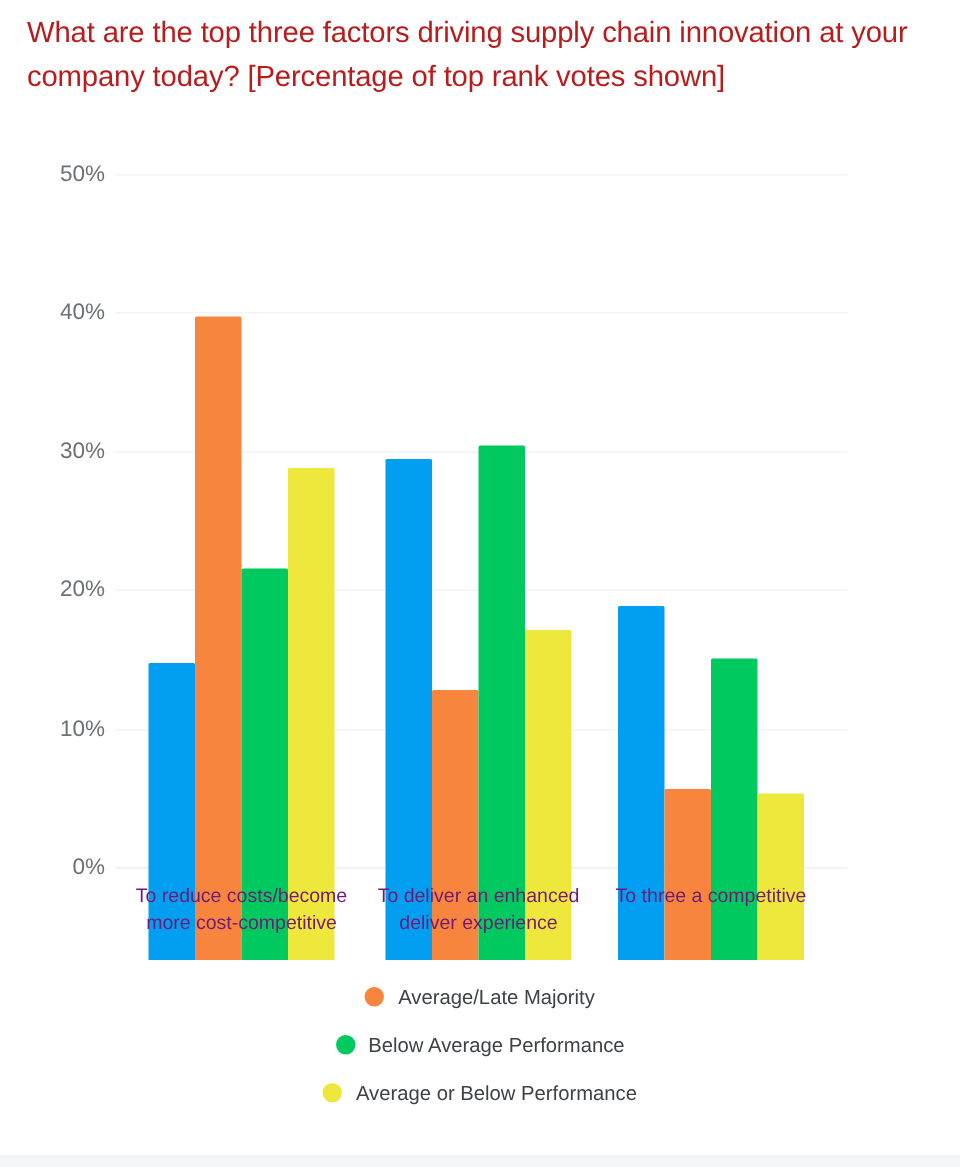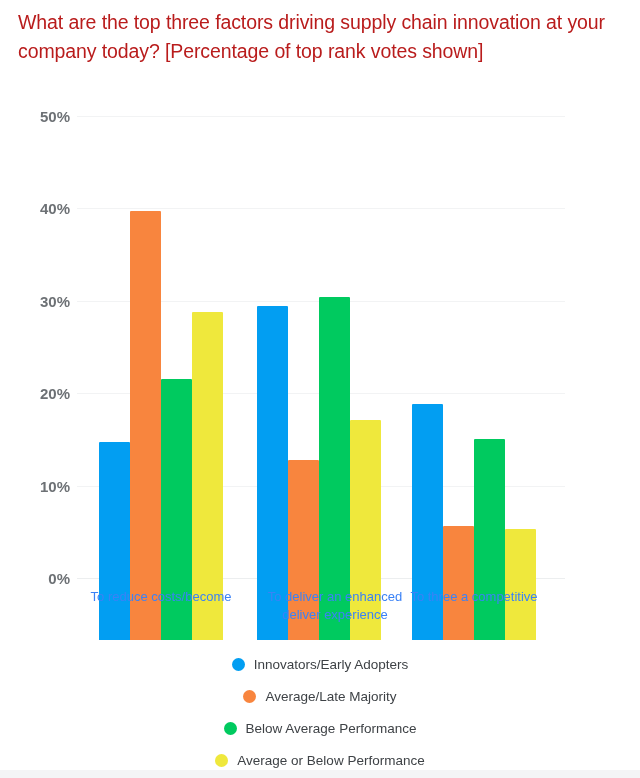--- a/index.html
+++ b/index.html
@@ -49,21 +49,20 @@
   }
 
   .ytick {
     position: absolute;
     right: 0;
     width: 58px;
     text-align: right;
     font-size: 15px;
     color: #6d7175;
     transform: translateY(-50%);
-    font-weight: bold;
   }
   .ytick-wrap {
     position: absolute;
     left: 0;
     width: 70px;
   }
 
   
   .bar-group {
     position: absolute;
@@ -76,21 +75,21 @@
     width: 31px;
     border-radius: 1px 1px 0 0;
   }
 
   
   .cat-label {
     position: absolute;
     top: 588px;
     font-size: 13px;
     line-height: 18px;
-    color: #3b82f6;
+    color: #701a75;
     text-align: center;
     width: 190px;
   }
 
   
   #legend {
     position: absolute;
     left: 0;
     top: 648px;
     width: 640px;
@@ -174,36 +173,33 @@
       <div class="bar-group" style="left: 412px; width: 124px;">
         <div class="bar" title="Innovators/Early Adopters — To create a competitive advantage: 25.5%" style="left: 0px; height: 235.62px; background: rgb(2, 158, 242);"></div>
         <div class="bar" title="Laggards/Late Majority — To create a competitive advantage: 12.3%" style="left: 31px; height: 113.652px; background: rgb(248, 133, 62);"></div>
         <div class="bar" title="Above Average Performance — To create a competitive advantage: 21.8%" style="left: 62px; height: 201.432px; background: rgb(0, 202, 95);"></div>
         <div class="bar" title="Average or Below Performance — To create a competitive advantage: 12%" style="left: 93px; height: 110.88px; background: rgb(239, 232, 60);"></div>
       </div>
     </div>
   <div id="cat-labels">
       <div class="cat-label" style="left: 66px;">
         <div>To reduce costs/become</div>
-      </div>
-      <div class="cat-label" style="left: 224px; padding-left: 16px;">
+        <div>more cost-competitive</div>
+      </div>
+      <div class="cat-label" style="left: 208px; padding-left: 16px;">
         <div>To deliver an enhanced</div>
         <div>deliver experience</div>
       </div>
       <div class="cat-label" style="left: 379px;">
         <div>To three a competitive</div>
       </div>
     </div>
 </div>
 
 <div id="legend">
-    <div class="legend-row">
-      <span class="legend-dot" style="background: rgb(2, 158, 242);"></span>
-      <span class="legend-label">Innovators/Early Adopters</span>
-    </div>
     <div class="legend-row">
       <span class="legend-dot" style="background: rgb(248, 133, 62);"></span>
       <span class="legend-label">Average/Late Majority</span>
     </div>
     <div class="legend-row">
       <span class="legend-dot" style="background: rgb(0, 202, 95);"></span>
       <span class="legend-label">Below Average Performance</span>
     </div>
     <div class="legend-row">
       <span class="legend-dot" style="background: rgb(239, 232, 60);"></span>

